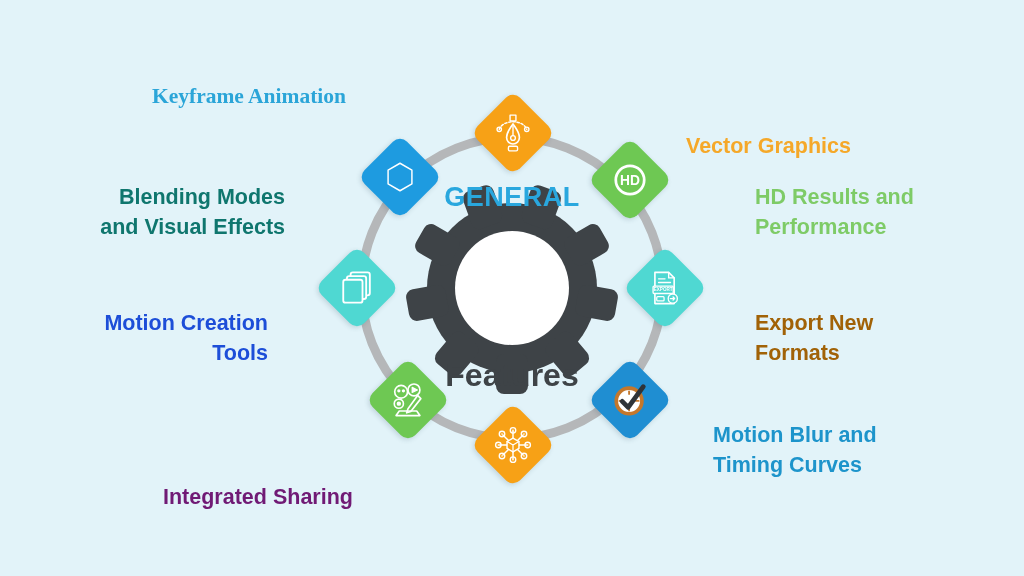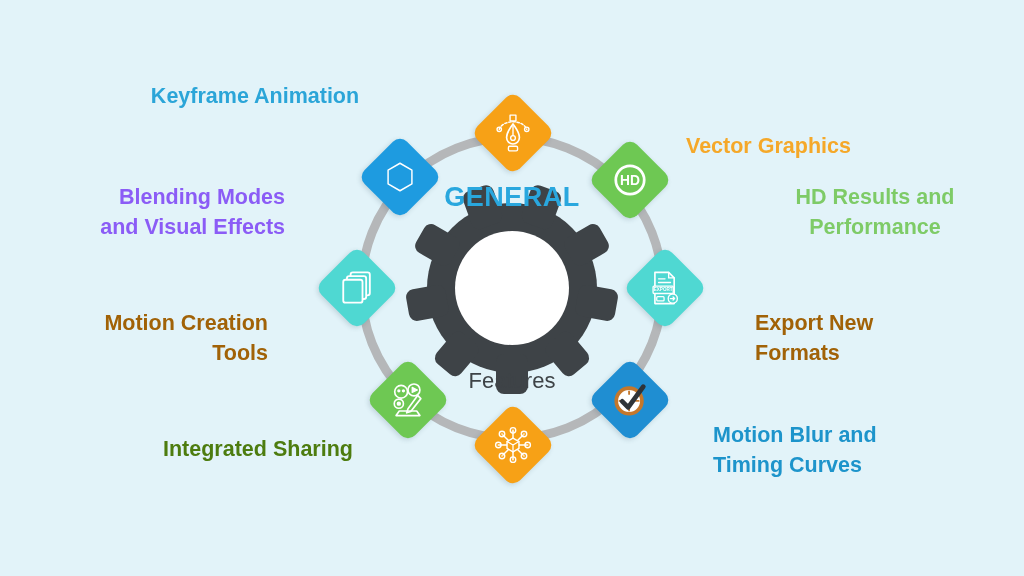--- a/index.html
+++ b/index.html
@@ -12,21 +12,21 @@
     width:310px; height:310px; border-radius:50%;
     border:9px solid #b5b7b9;
   }
 
   .gear-wrap { position:absolute; left:406px; top:182px; width:212px; height:212px; }
   .gear-text {
     position:absolute; inset:0; display:flex; flex-direction:column;
     align-items:center; justify-content:space-between; text-align:center;
   }
   .gear-title-1 { font-size:27px; font-weight:800; letter-spacing:0.5px; }
-  .gear-title-2 { font-size:22px; font-weight:400; margin-top:2px; }
+  .gear-title-2 { font-size:32px; font-weight:700; margin-top:2px; }
 
   .diamond {
     position:absolute; width:60px; height:60px; border-radius:10px;
     transform:rotate(45deg);
     display:flex; align-items:center; justify-content:center;
     box-shadow:0 2px 5px rgba(40,70,90,0.18);
   }
   .diamond svg { transform:rotate(-45deg); overflow:visible; }
 
   .d-hex     { left:370px; top:147px; }
@@ -35,24 +35,24 @@
   .d-hd      { left:600px; top:150px; }
   .d-motion  { left:378px; top:370px; }
   .d-export  { left:635px; top:258px; }
   .d-network { left:483px; top:415px; }
   .d-clock   { left:600px; top:370px; }
 
   .label {
     position:absolute; font-weight:700; font-size:21.5px; line-height:30px;
     white-space:pre-line;
   }
-  .l-keyframe   { left:105px; top:81px;  width:300px; text-align:center; }
+  .l-keyframe   { left:99px; top:81px;  width:300px; text-align:center;font-family:Liberation Serif, serif; }
   .l-vector     { left:686px; top:83px;  width:260px; text-align:left; }
   .l-blending   { left:40px;  top:182px; width:245px; text-align:right; }
-  .l-hd         { left:755px; top:182px; width:240px; text-align:center; }
+  .l-hd         { left:755px; top:182px; width:240px; text-align:left; }
   .l-motiontools{ left:40px;  top:308px; width:228px; text-align:right; }
   .l-export     { left:755px; top:308px; width:240px; text-align:left; }
   .l-sharing    { left:128px; top:434px; width:260px; text-align:center; }
   .l-motionblur { left:685px; top:420px; width:260px; text-align:left; }
 
   .wicon { fill:none; stroke:#ffffff; stroke-width:2; stroke-linecap:round; stroke-linejoin:round; }
   .wtext { fill:#ffffff; stroke:none; font-family:"Liberation Sans", sans-serif; font-weight:800; }
 </style>
 </head>
 <body>
@@ -190,25 +190,25 @@
           <path d="M33.5 25 L30.5 25"></path>
         <path d="M23 35.5 L23 32.5"></path>
           <path d="M12.5 25 L15.5 25"></path>
       </g>
       <path d="M15.5 25.5 L22 32 L38.5 9.5" stroke="#2e3338" stroke-width="5.2"></path>
     </svg>
   </div>
 
   <div class="label l-keyframe" style="color: rgb(43, 165, 216);">Keyframe Animation</div>
   <div class="label l-vector" style="color: rgb(245, 168, 41); margin-top: 48px;">Vector Graphics</div>
-  <div class="label l-blending" style="color: #8b5cf6;">Blending Modes
+  <div class="label l-blending" style="color: #0f766e;">Blending Modes
 and Visual Effects</div>
   <div class="label l-hd" style="color: rgb(126, 203, 103);">HD Results and
 Performance</div>
-  <div class="label l-motiontools" style="color: #a16207;">Motion Creation
+  <div class="label l-motiontools" style="color: #1d4ed8;">Motion Creation
 Tools</div>
   <div class="label l-export" style="color: #a16207;">Export New
 Formats</div>
-  <div class="label l-sharing" style="color: #4d7c0f;">Integrated Sharing</div>
+  <div class="label l-sharing" style="color: #701a75; margin-top: 48px;">Integrated Sharing</div>
   <div class="label l-motionblur" style="color: rgb(29, 148, 203); margin-left: 28px;">Motion Blur and
 Timing Curves</div>
 
 </div>
 
 </body></html>

